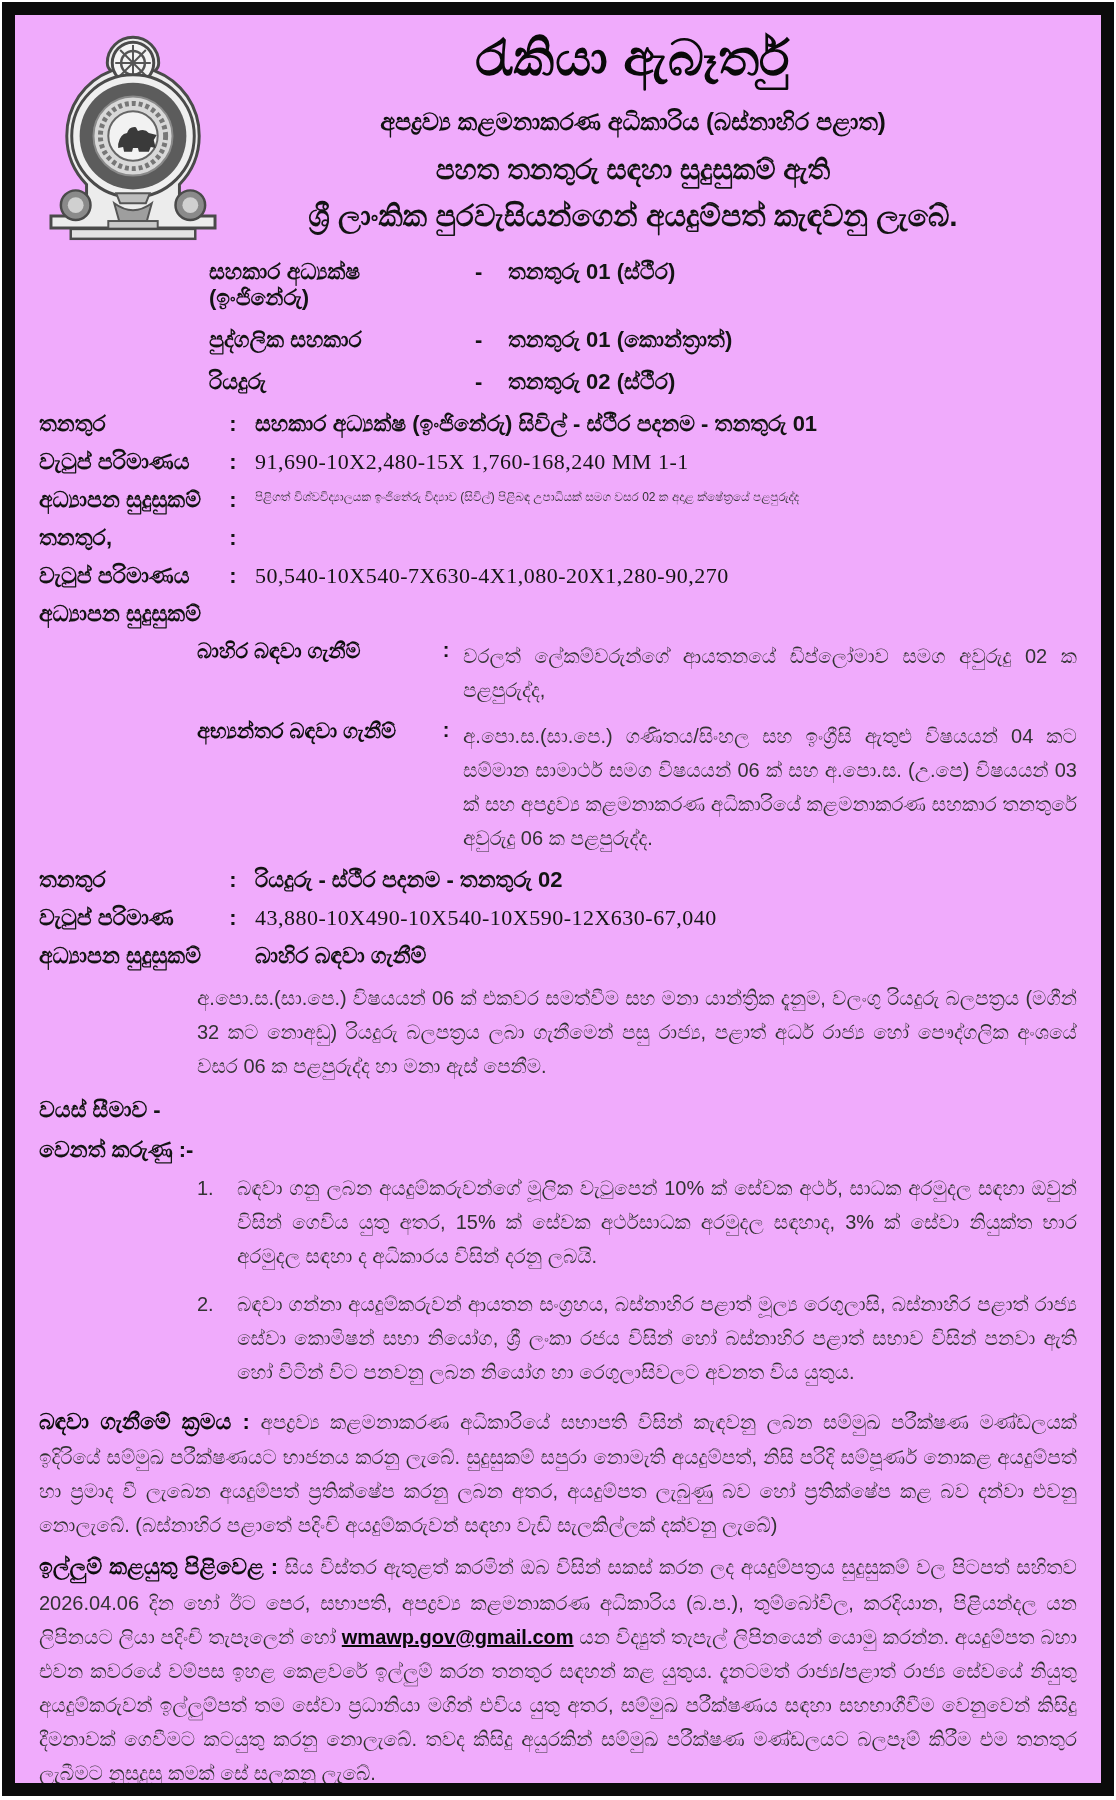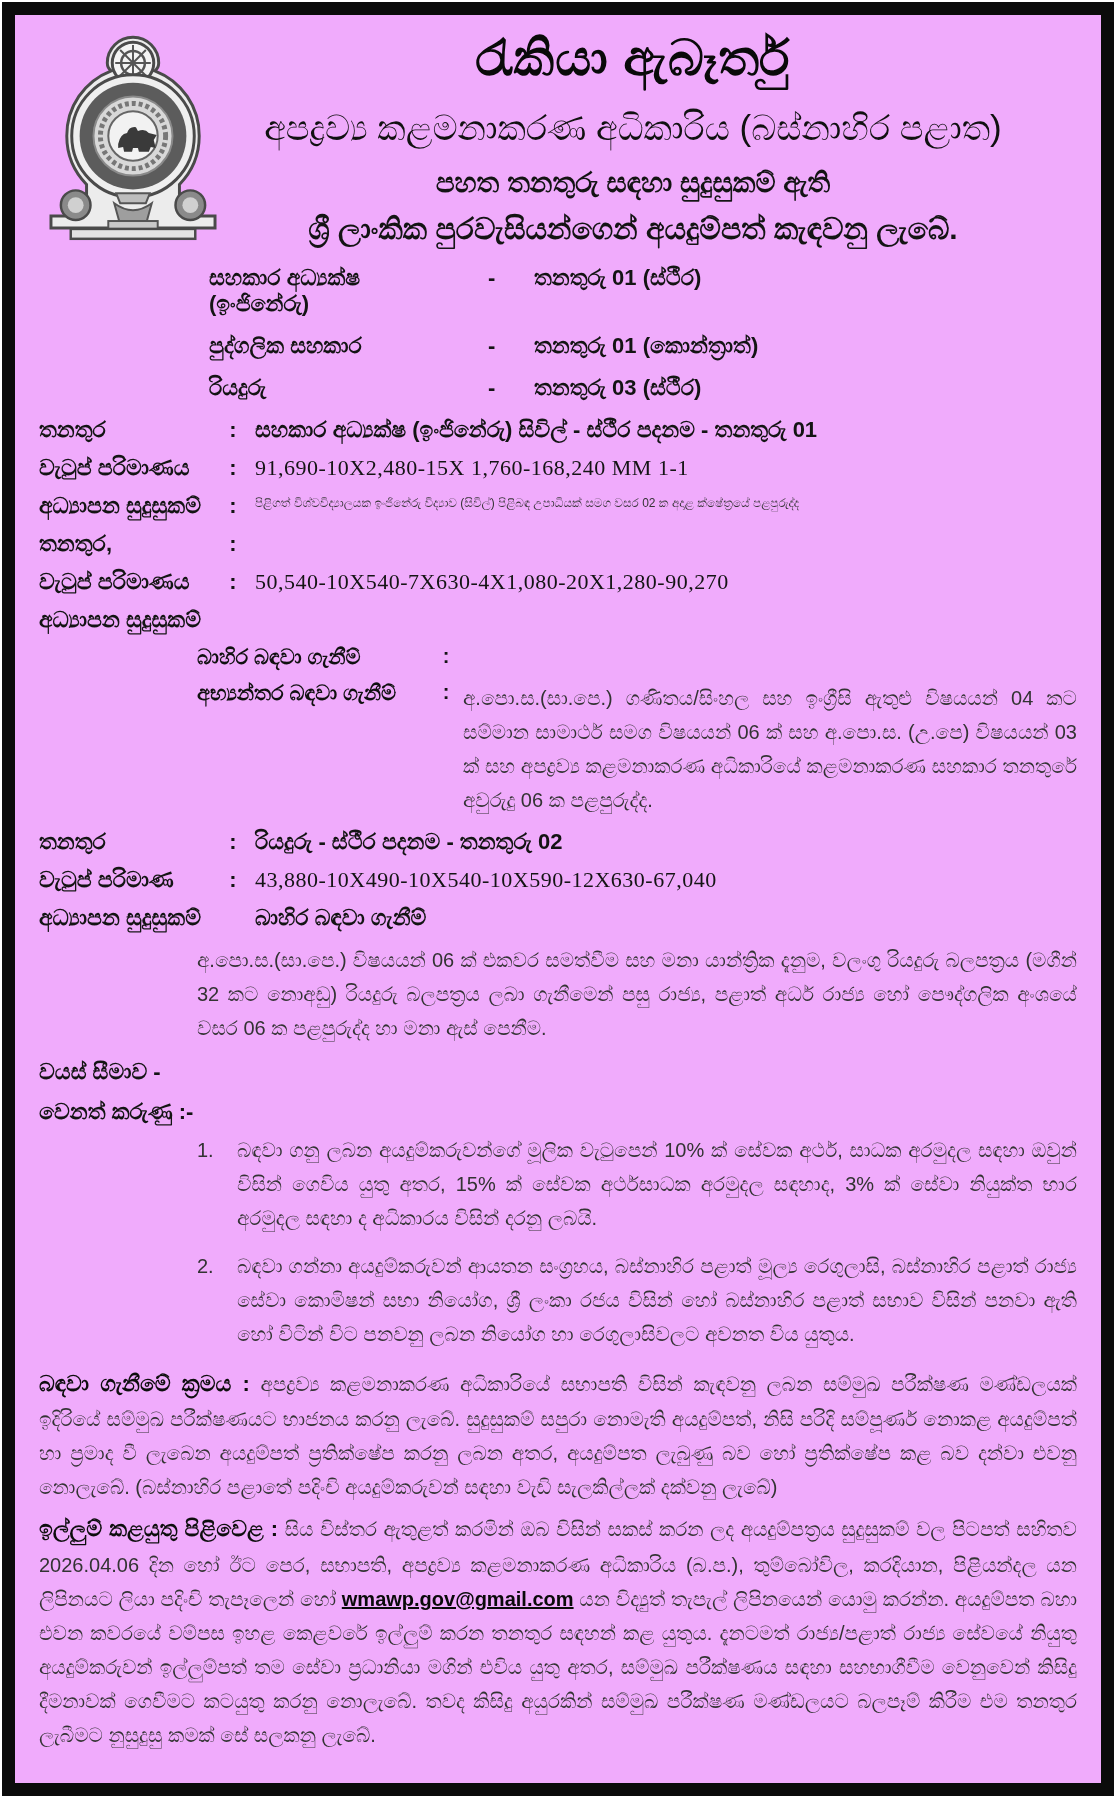--- a/index.html
+++ b/index.html
@@ -7,26 +7,26 @@
   .document{
     position:absolute;left:2px;top:2px;width:1112px;height:1794px;
     box-sizing:border-box;border:13px solid #0b0b0b;background:#f0abfc;
     padding:8px 24px 8px 24px;overflow:hidden;
   }
   
   .header{position:relative;min-height:212px;}
   .emblem{position:absolute;left:10px;top:6px;width:168px;height:208px;}
   .header-text{margin-left:150px;text-align:center;}
   .title{font-size:50px;font-weight:bold;letter-spacing:1px;margin-top:6px;color:#0a0a0a;}
-  .org-line{font-size:35px;font-weight:normal;margin-top:20px;color:#111;}
+  .org-line{font-size:24px;font-weight:bold;margin-top:20px;color:#111;}
   .sub1{font-size:28px;font-weight:bold;margin-top:18px;}
   .sub2{font-size:30px;font-weight:bold;margin-top:12px;}
   
   .summary{margin:18px 0 6px 170px;}
-  .summary-row{display:grid;grid-template-columns:255px 22px 1fr;column-gap:24px;
+  .summary-row{display:grid;grid-template-columns:255px 22px 1fr;column-gap:11px;
     font-weight:bold;font-size:22px;margin-bottom:16px;}
   
   .spec{margin-top:10px;}
   .spec-row{display:grid;grid-template-columns:172px 16px 1fr;column-gap:14px;
     font-size:22px;margin:12px 0;align-items:start;}
   .spec-label{font-weight:bold;font-size:22px;}
   .spec-colon{font-weight:bold;text-align:center;}
   .val-bold{font-weight:bold;}
   .val-serif{font-family:"Liberation Serif",serif;font-size:22px;letter-spacing:0.5px;}
   .val-light{font-weight:normal;font-size:12px;line-height:1.7;text-align:justify;color:#333;}
@@ -104,21 +104,21 @@
       <span>තනතුරු 01 (ස්ථීර)</span>
     </div>
     <div class="summary-row">
       <span>පුද්ගලික සහකාර</span>
       <span>-</span>
       <span>තනතුරු 01 (කොන්ත්‍රාත්)</span>
     </div>
     <div class="summary-row">
       <span>රියදුරු</span>
       <span>-</span>
-      <span>තනතුරු 03 (ස්ථීර)</span>
+      <span>තනතුරු 02 (ස්ථීර)</span>
     </div>
   </div>
 
   <div class="spec">
     <div class="spec-row">
       <span class="spec-label">තනතුර</span>
       <span class="spec-colon">:</span>
       <span class="val-bold">සහකාර අධ්‍යක්ෂ (ඉංජිනේරු) සිවිල් - ස්ථීර පදනම - තනතුරු 01</span>
     </div>
     <div class="spec-row">
@@ -144,20 +144,21 @@
       <span class="val-serif">50,540-10X540-7X630-4X1,080-20X1,280-90,270</span>
     </div>
     <div class="spec-row">
       <span class="spec-label">අධ්‍යාපන සුදුසුකම්</span>
       <span></span>
         <span></span>
     </div>
     <div class="edu-row">
       <span class="edu-label">බාහිර බඳවා ගැනීම්</span>
       <span class="spec-colon">:</span>
+      <span class="edu-text">වරලත් ලේකම්වරුන්ගේ ආයතනයේ ඩිප්ලෝමාව සමග අවුරුදු 02 ක පළපුරුද්ද,</span>
     </div>
     <div class="edu-row">
       <span class="edu-label">අභ්‍යන්තර බඳවා ගැනීම්</span>
       <span class="spec-colon">:</span>
       <span class="edu-text">අ.පො.ස.(සා.පෙ.) ගණිතය/සිංහල සහ ඉංග්‍රීසි ඇතුළු විෂයයන් 04 කට සම්මාන සාමාර්ථ සමග විෂයයන් 06 ක් සහ අ.පො.ස. (උ.පෙ) විෂයයන් 03 ක් සහ අපද්‍රව්‍ය කළමනාකරණ අධිකාරියේ කළමනාකරණ සහකාර තනතුරේ අවුරුදු 06 ක පළපුරුද්ද.</span>
     </div>
   </div>
 
   <div class="spec">
     <div class="spec-row">

